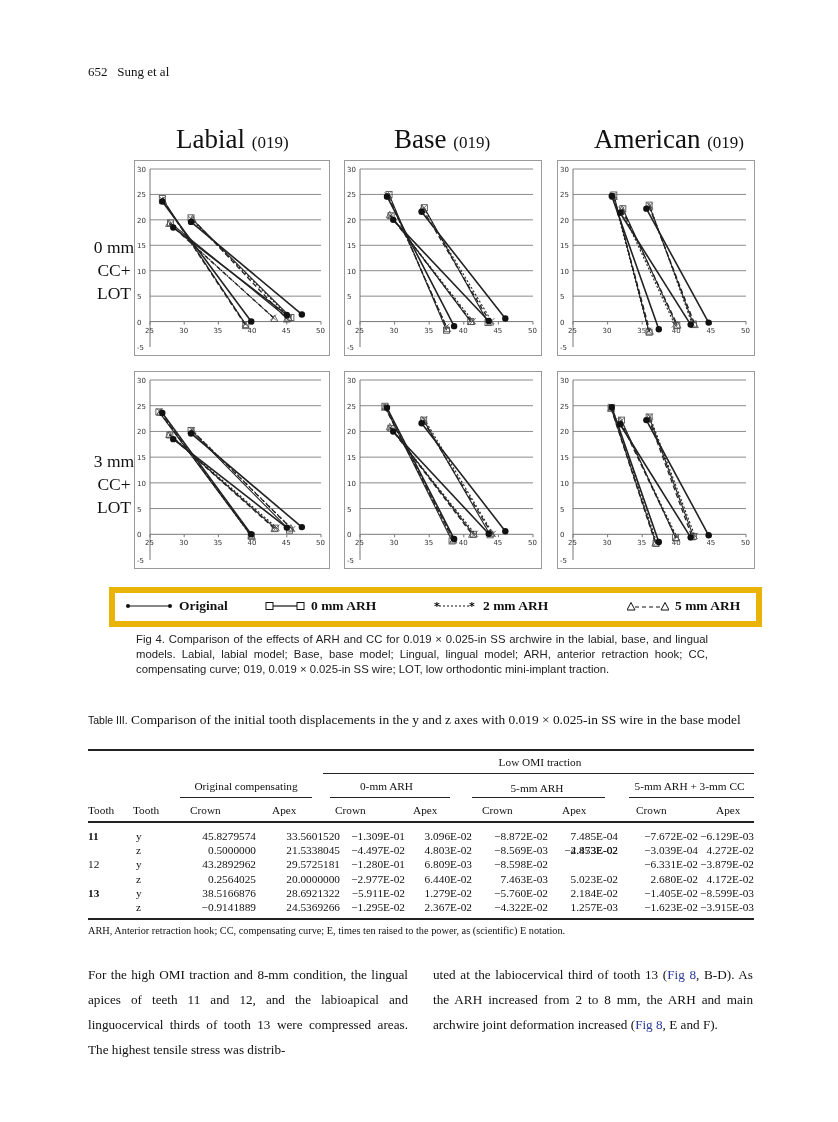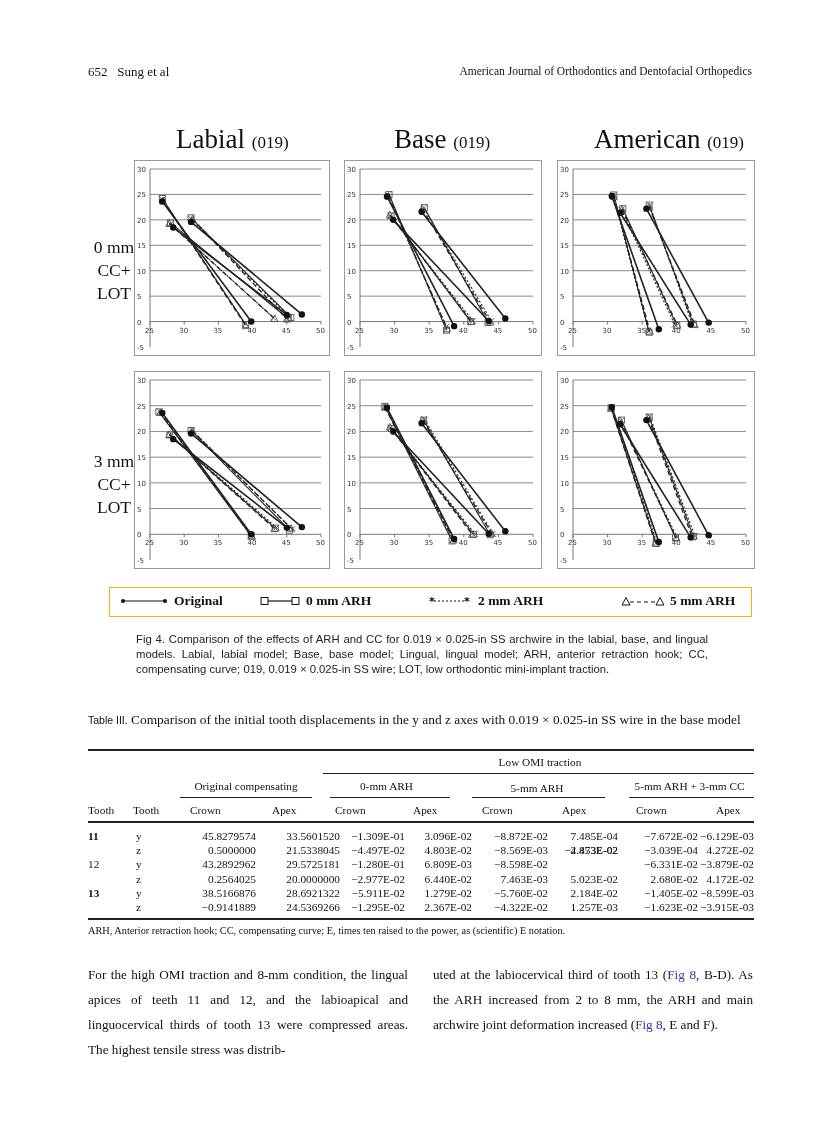--- a/index.html
+++ b/index.html
@@ -4,39 +4,38 @@
 <style>
   html, body { margin:0; padding:0; background:#fff; }
   body { width:838px; height:1122px; position:relative; overflow:hidden; color:#111; font-family:"Liberation Serif", serif; }
   .hdr-left { position:absolute; left:88px; top:64px; font-size:13px; }
   .hdr-right { position:absolute; right:86px; top:64px; font-size:11.5px; text-align:right; line-height:15px; }
   .fig-title { position:absolute; top:124px; font-size:27px; }
   .fig-title small { font-size:17px; }
   .rowlabel { position:absolute; left:84px; font-size:17.5px; text-align:center; line-height:23px; width:60px; }
   .panel { position:absolute; border:1px solid #9a9a9a; background:#fff; }
   .panel svg { display:block; }
-  .legend { position:absolute; left:109px; top:587px; width:641px; height:28px; border:1px solid #eab308; font-family:"Liberation Serif", serif; font-weight:bold; font-size:13.5px; }
+  .legend { position:absolute; left:109px; top:587px; width:641px; height:28px; border:6px solid #eab308; font-family:"Liberation Serif", serif; font-weight:bold; font-size:13.5px; }
   .legend .item { position:absolute; top:5px; display:flex; align-items:center; gap:6px; white-space:nowrap; }
   .caption { position:absolute; left:136px; top:632px; width:572px; font-family:"Liberation Sans", sans-serif; font-size:11.3px; line-height:15.2px; text-align:justify; color:#222; }
   .tbl-title { position:absolute; left:88px; top:711px; width:666px; font-size:13.4px; line-height:17px; }
   .tbl-title .lbl { font-family:"Liberation Sans", sans-serif; font-size:10.5px; }
   .rule { position:absolute; left:88px; width:666px; background:#222; }
   .tbl { position:absolute; left:88px; width:666px; font-size:11.3px; }
   .cell { position:absolute; white-space:nowrap; }
   .ctr { text-align:center; }
   .footnote { position:absolute; left:88px; top:925px; font-size:10.3px; }
   .body-col { position:absolute; top:962px; width:320px; font-size:13.2px; line-height:25px; text-align:justify; }
   .link { color:#2a3a9a; }
 </style>
 </head>
 <body>
 
 <div class="hdr-left" style="white-space:pre">652   Sung et al</div>
 <div class="hdr-right">
-  <div>American Journal of Orthodontics and Dentofacial Orthopedics</div>
 </div>
 
 <div class="fig-title" style="left:176px"><span>Labial</span> <small>(019)</small></div>
 <div class="fig-title" style="left:394px"><span>Base</span> <small>(019)</small></div>
 <div class="fig-title" style="left:594px"><span>American</span> <small>(019)</small></div>
 
 <div class="rowlabel" style="top:236px">
   <div>0 mm</div>
   <div>CC+</div>
   <div>LOT</div>

